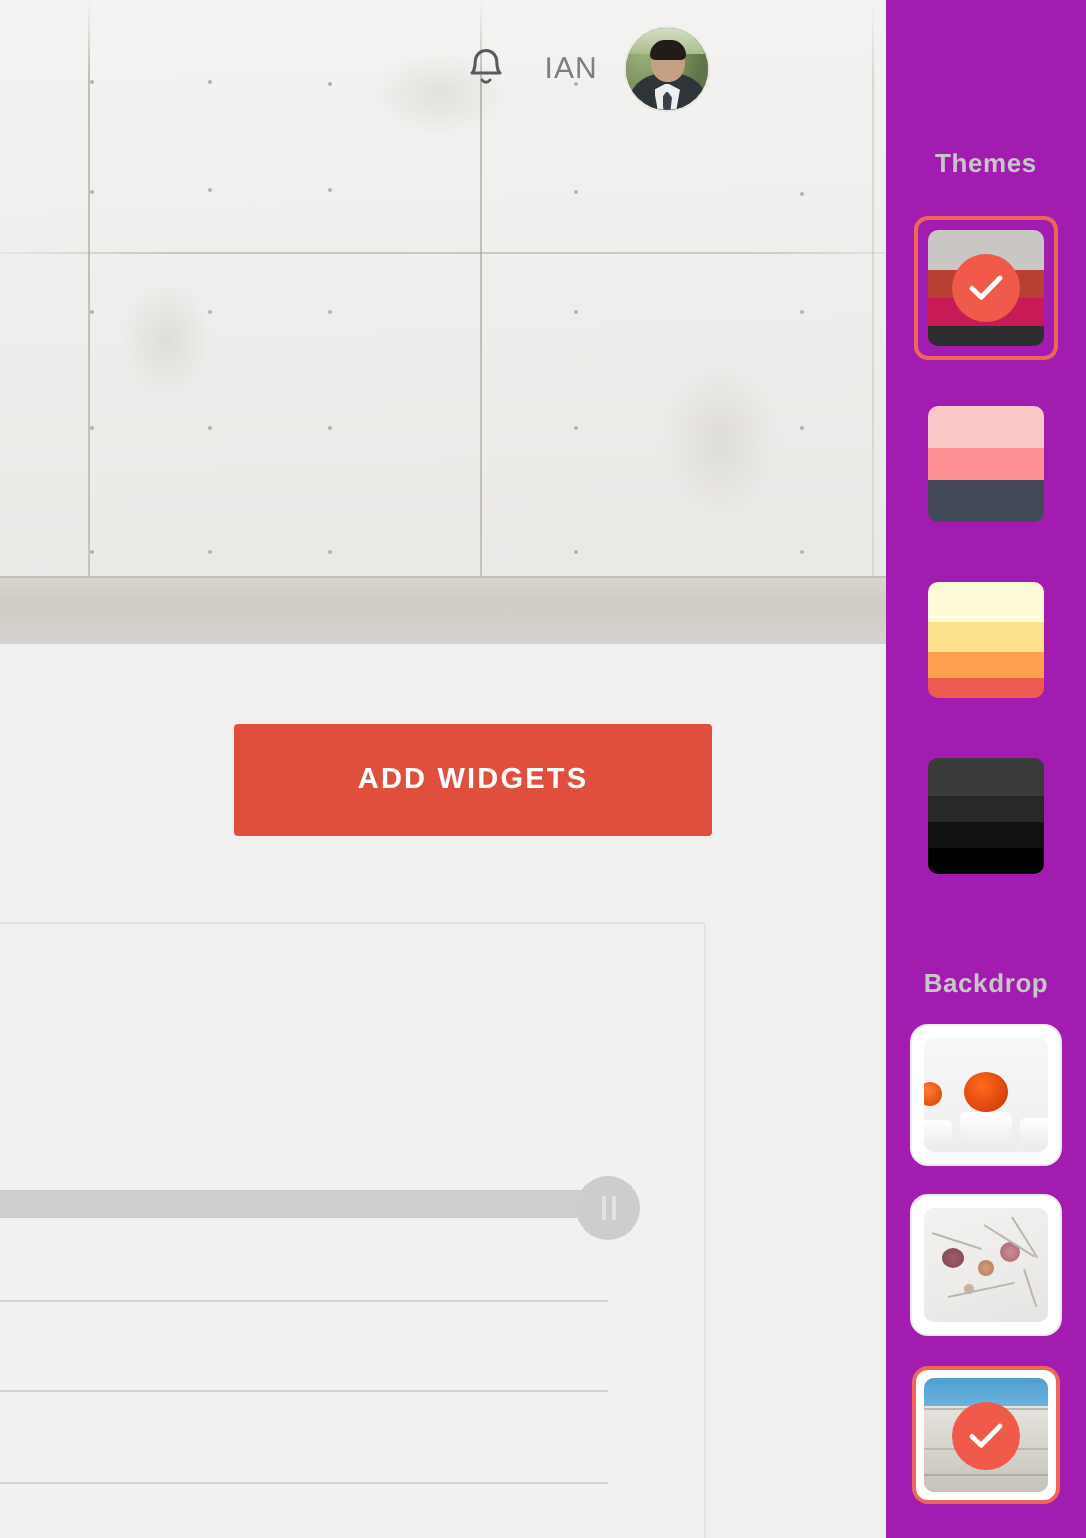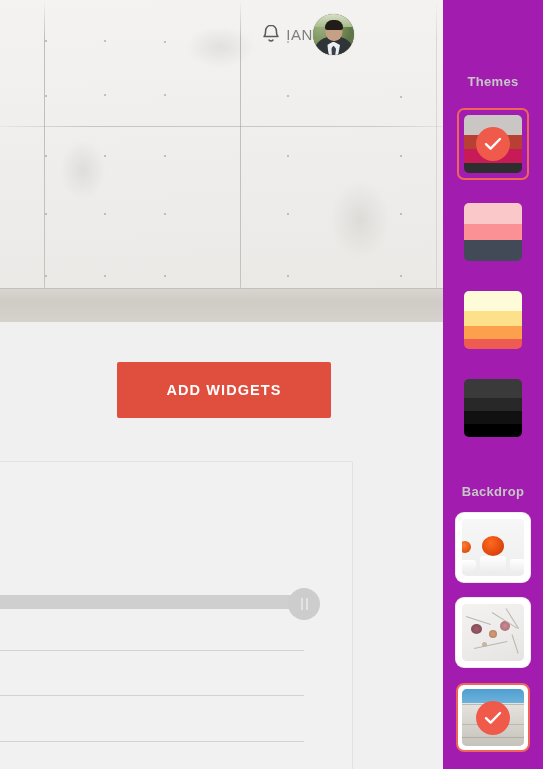--- a/index.html
+++ b/index.html
@@ -85,20 +85,21 @@
     background: radial-gradient(ellipse at center, rgba(140,136,130,.16) 0%, rgba(140,136,130,0) 70%);
   }
 
   
   #topbar {
     position: absolute;
     right: 0; top: 0;
     height: 68px;
     display: flex;
     align-items: center;
+    gap: 14px;
     padding-right: 89px;
     z-index: 6;
   }
   #bell-btn {
     width: 30px; height: 30px;
     display: flex; align-items: center; justify-content: center;
     cursor: pointer;
   }
   #bell-btn svg { display: block; }
   #user-name {
@@ -164,21 +165,21 @@
     transform: translateX(-50%);
     width: 18px; height: 10px;
     border-radius: 9px 9px 3px 3px;
     background: #221c18;
   }
 
   
   #add-widgets-btn {
     position: absolute;
     left: 117px; top: 362px;
-    width: 214px; height: 56px;
+    width: 239px; height: 56px;
     background: #e04e3e;
     color: #ffffff;
     border: none;
     border-radius: 2px;
     font-family: "Liberation Sans", sans-serif;
     font-size: 14.5px;
     font-weight: bold;
     letter-spacing: 1.1px;
     cursor: pointer;
     display: flex;

